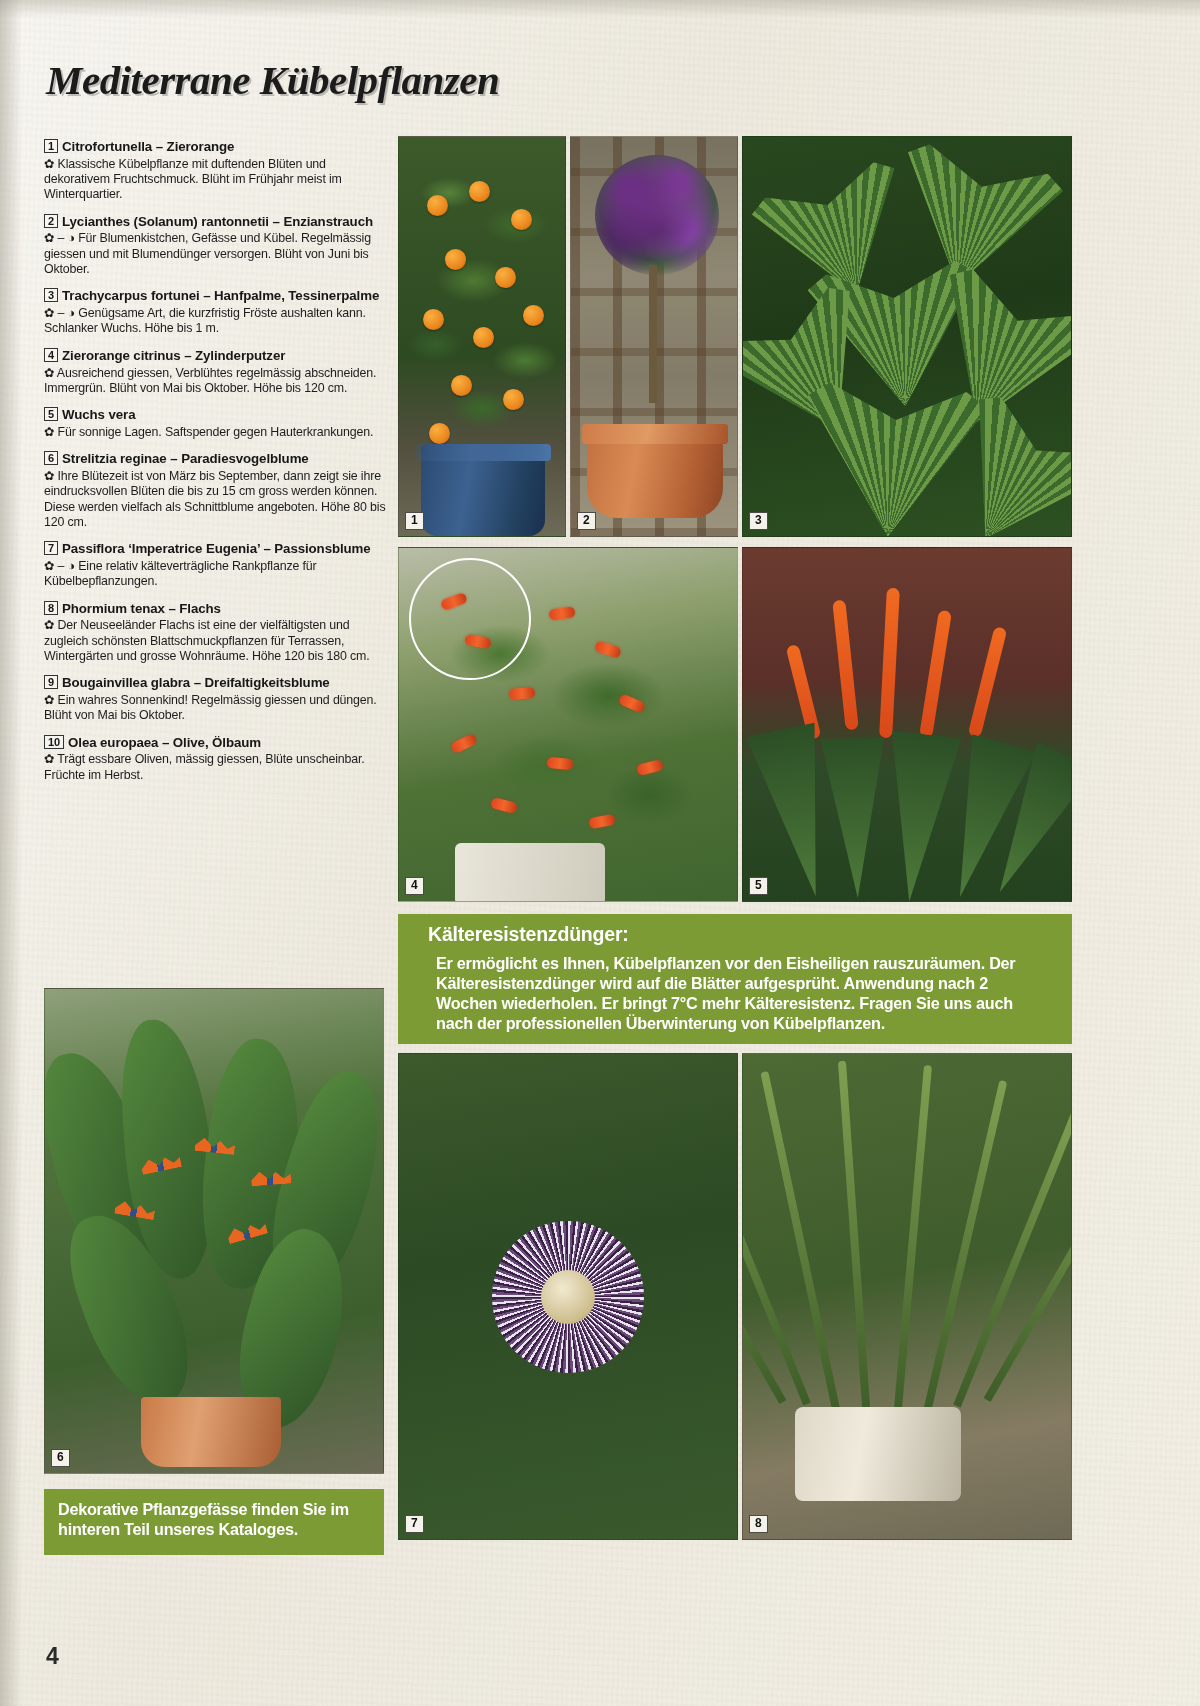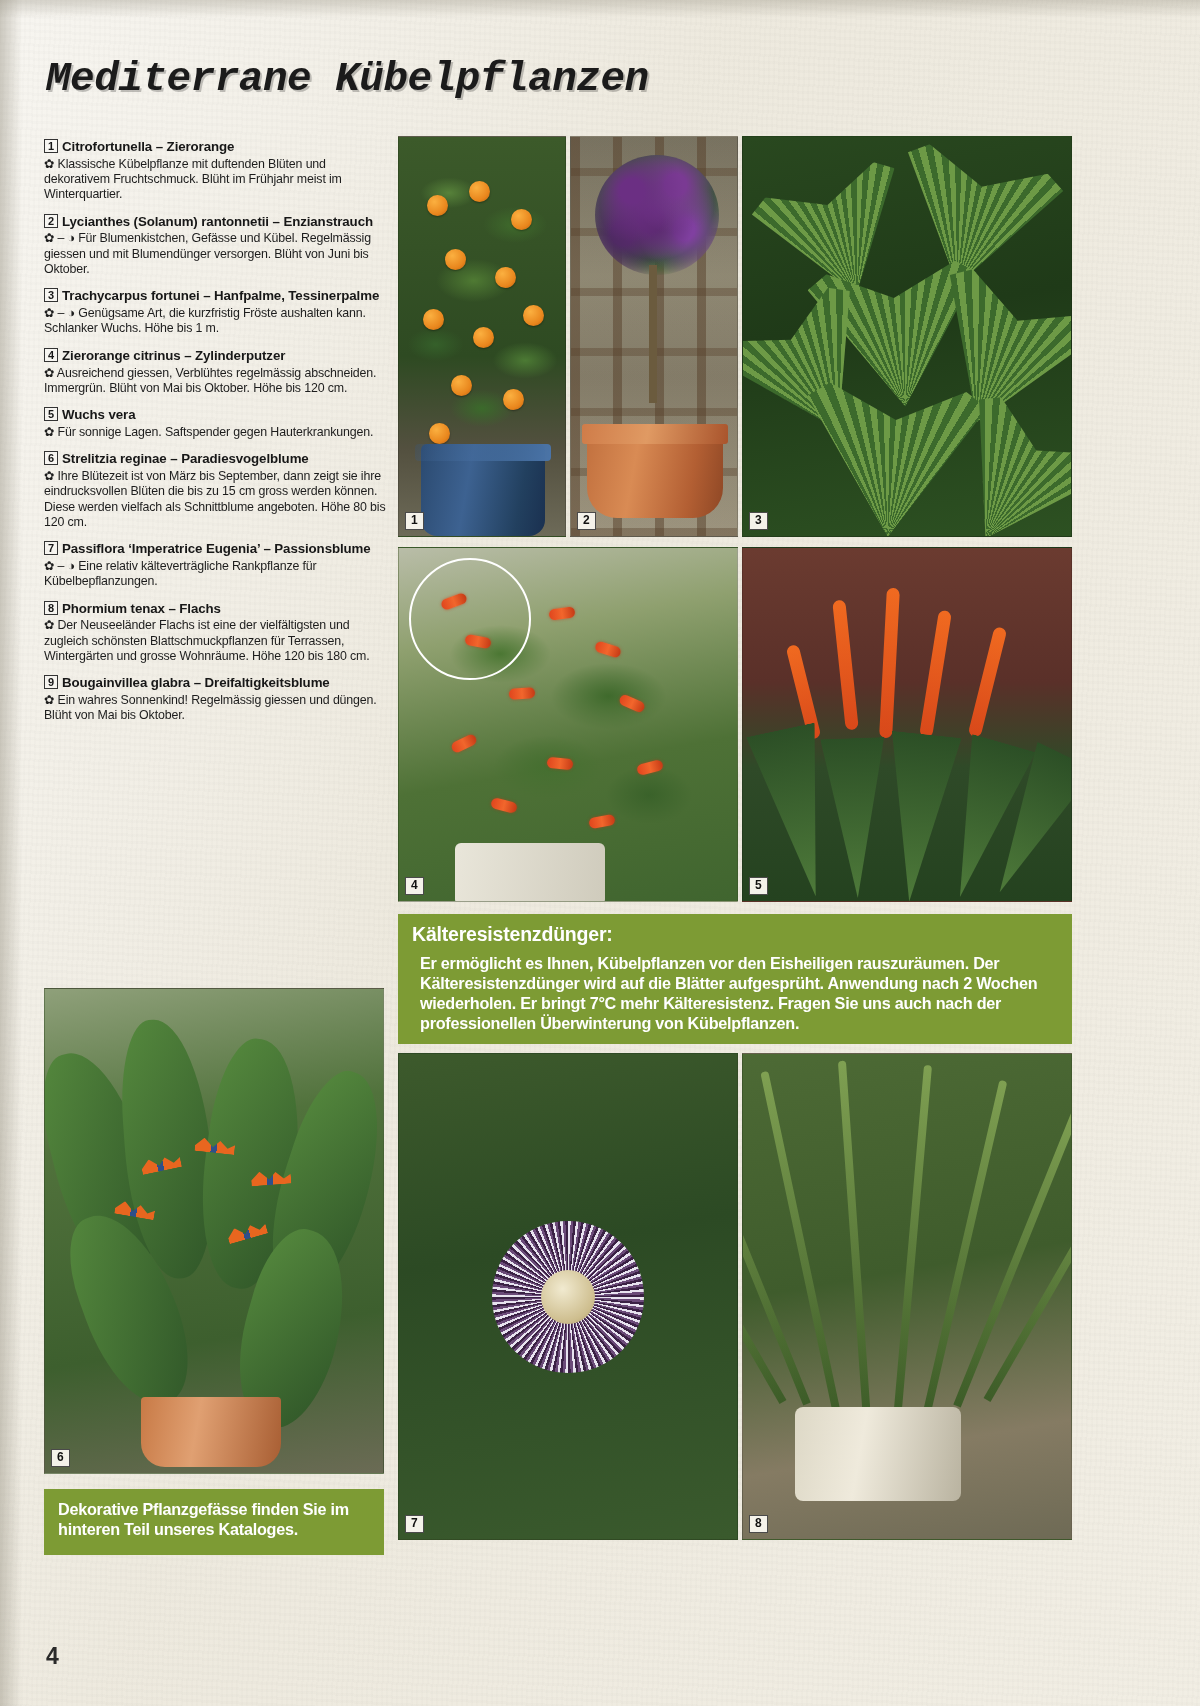--- a/index.html
+++ b/index.html
@@ -32,21 +32,21 @@
 
   .title {
     position: absolute;
     left: 46px; top: 56px;
     font-size: 41px;
     font-weight: bold;
     font-style: italic;
     letter-spacing: -0.5px;
     color: #1b1b1b;
     text-shadow: 2px 2px 0 rgba(0,0,0,0.22);
-    font-family: Liberation Mono, monospace;
+    font-family: Liberation Serif, serif;
   }
 
   
   .text-col {
     position: absolute;
     left: 44px; top: 139px;
     width: 348px;
   }
   .entry { margin-bottom: 11px; }
   .entry-head {
@@ -174,21 +174,21 @@
     clip-path: polygon(50% 0, 100% 100%, 0 100%); }
   .aloespike { position:absolute; width:13px; border-radius:7px;
     background: linear-gradient(180deg,#f06a20,#d8481a); }
 
   
   .greenbox {
     position: absolute;
     left: 398px; top: 914px; width: 674px; height: 130px;
     background: #7d9b34;
     color: #fff;
-    padding: 9px 14px 8px 14px;
+    padding: 9px 14px 8px 30px;
   }
   .greenbox h3 { margin:0 0 3px 0; font-size: 19.5px; font-weight: bold; letter-spacing:-0.2px; }
   .greenbox p { margin:8px; font-size: 16.2px; font-weight: bold; line-height: 1.23; letter-spacing:-0.25px; }
 
   
   #photo6 { left: 44px; top: 988px; width: 340px; height: 486px;
     background: linear-gradient(170deg,#8fa07a 0%, #51723c 30%, #3d5f2e 70%, #6b6b55 100%); }
   .strel-leaf { position:absolute; background: linear-gradient(120deg,#568a3e,#2f5528);
     border-radius: 40% 60% 45% 55%; }
   .bird { position:absolute; width:40px; height:14px;
@@ -288,20 +288,24 @@
     <div class="entry">
       <div class="entry-head"><span class="num-box">8</span><span>Phormium tenax – Flachs</span></div>
       <div class="entry-body">✿ Der Neuseeländer Flachs ist eine der vielfältigsten und zugleich schönsten Blattschmuckpflanzen für Terrassen, Wintergärten und grosse Wohnräume. Höhe 120 bis 180 cm.</div>
     </div>
 
     <div class="entry">
       <div class="entry-head"><span class="num-box">9</span><span>Bougainvillea glabra – Dreifaltigkeitsblume</span></div>
       <div class="entry-body">✿ Ein wahres Sonnenkind! Regelmässig giessen und düngen. Blüht von Mai bis Oktober.</div>
     </div>
 
+    <div class="entry">
+      <div class="entry-head"><span class="num-box">10</span><span>Olea europaea – Olive, Ölbaum</span></div>
+      <div class="entry-body">✿ Trägt essbare Oliven, mässig giessen, Blüte unscheinbar. Früchte im Herbst.</div>
+    </div>
 
 
   </div>
 
   <div class="photo" id="photo1">
     <div class="leafmass"></div>
     <div class="orange" style="left:28px; top:58px;"></div>
     <div class="orange" style="left:70px; top:44px;"></div>
     <div class="orange" style="left:112px; top:72px;"></div>
     <div class="orange" style="left:46px; top:112px;"></div>

